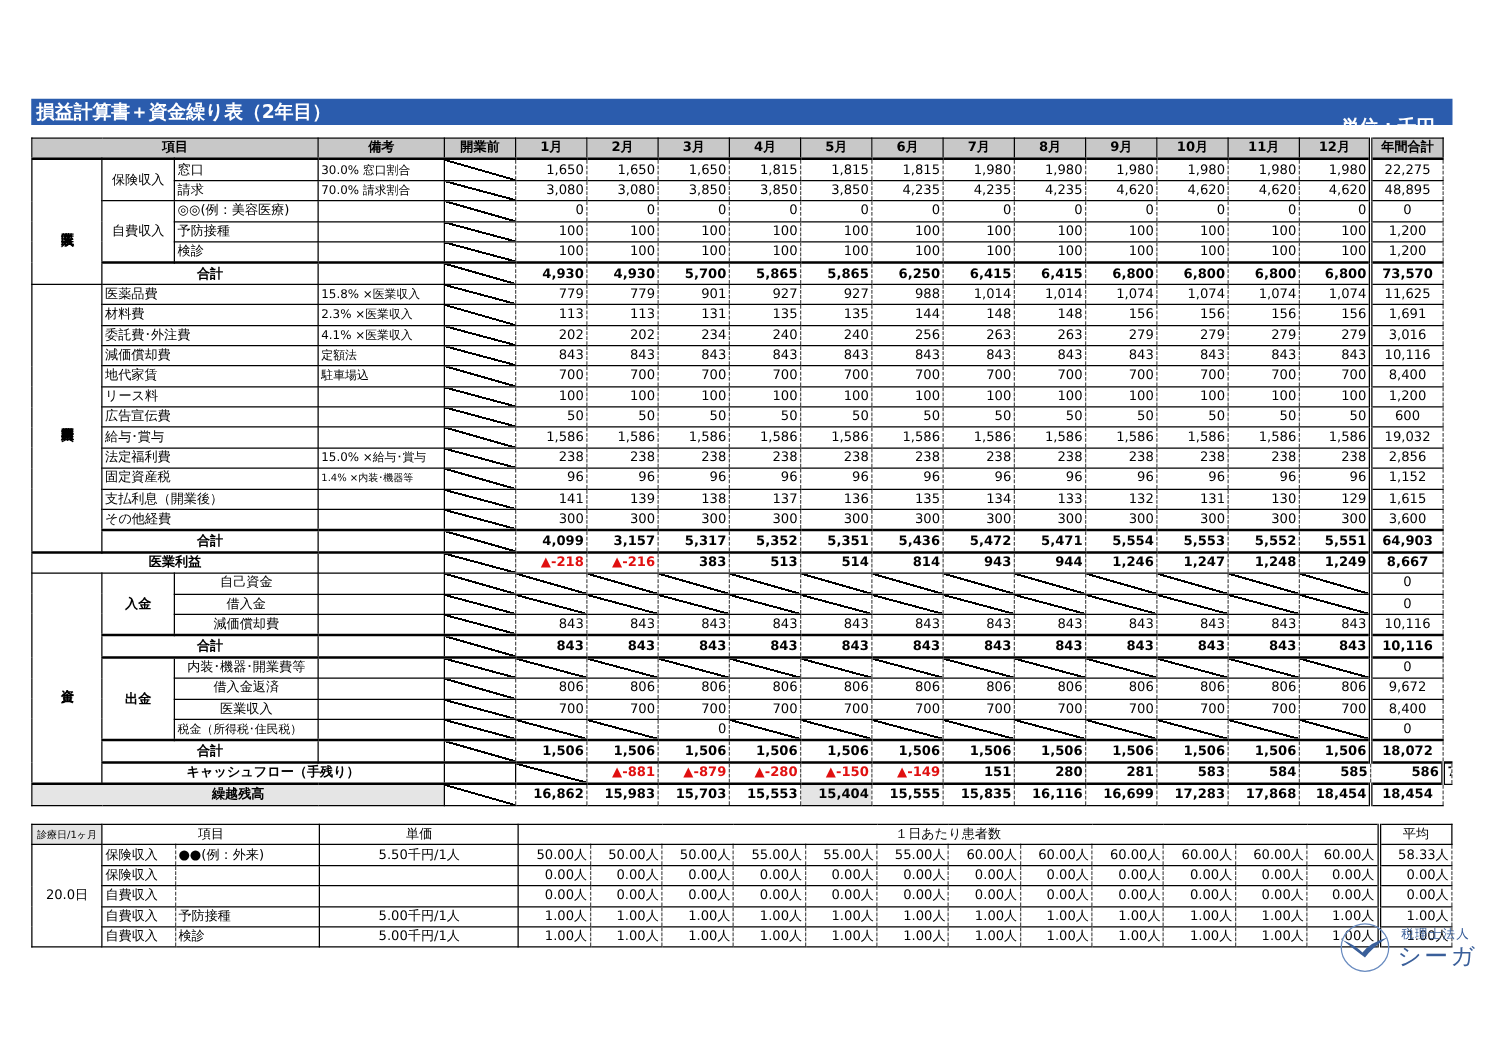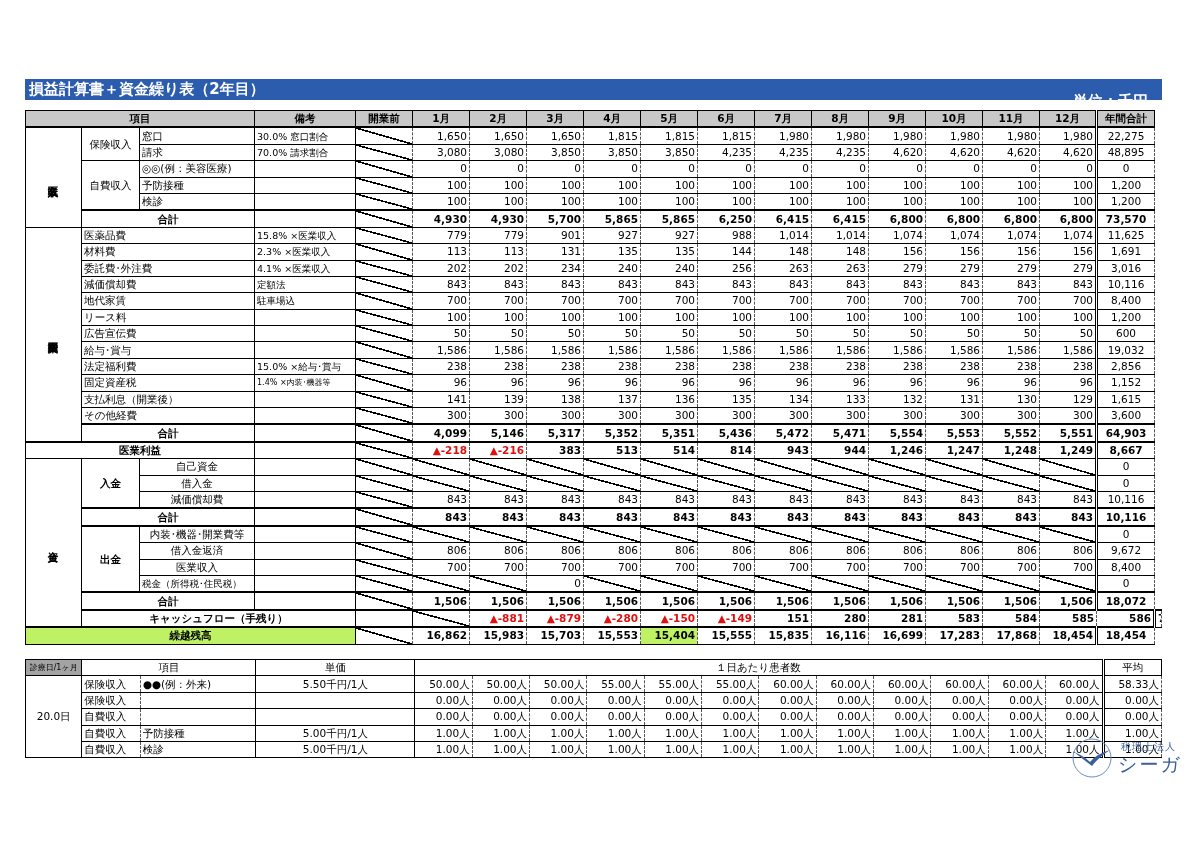--- a/index.html
+++ b/index.html
@@ -13,21 +13,21 @@
   .num{text-align:right;border-left:1px dashed #555;border-right:1px dashed #555;}
   .b{font-weight:bold;}
   .neg{color:#e01010;font-weight:bold;}
   .ctr{text-align:center;}
   .vert{text-align:center;font-weight:bold;vertical-align:middle;line-height:18px;white-space:normal;}
   .slash{position:relative;border-left:1px dashed #555;border-right:1px dashed #555;}
   .slash::after{content:"";position:absolute;left:0;top:0;right:0;bottom:0;
     background:linear-gradient(to top right, transparent calc(50% - 0.8px), #000 calc(50% - 0.8px), #000 calc(50% + 0.8px), transparent calc(50% + 0.8px));}
   .tot td{border-top:2px solid #000;}
   .annual{border-left:3px double #000 !important;text-align:center;}
-  .yellow{background:#bef264;}
+  .yellow{background:#e5e5e5;}
   .note{font-size:9.5px;}
   .note-s{font-size:8px;}
   .logo{position:absolute;left:1070px;top:734px;width:130px;height:50px;}
   .logo .small{position:absolute;left:51px;top:6px;font-size:10px;color:#3a5f9a;letter-spacing:1px;}
   .logo .big{position:absolute;left:48px;top:18px;font-size:19px;color:#3a5f9a;letter-spacing:2px;}
   .pt td{border:1px solid #000;}
   .pt .d{border-left:1px dashed #555;border-right:1px dashed #555;text-align:right;}
 </style>
 </head>
 <body>
@@ -405,21 +405,21 @@
         <td class="num">300</td>
         <td class="num">300</td>
         <td class="num">300</td>
         <td class="num annual">3,600</td>
       </tr>
       <tr class="tot">
         <td colspan="2" class="ctr b">合計</td>
         <td></td>
         <td class="slash"></td>
         <td class="num b">4,099</td>
-        <td class="num b">5,146</td>
+        <td class="num b">3,157</td>
         <td class="num b">5,317</td>
         <td class="num b">5,352</td>
         <td class="num b">5,351</td>
         <td class="num b">5,436</td>
         <td class="num b">5,472</td>
         <td class="num b">5,471</td>
         <td class="num b">5,554</td>
         <td class="num b">5,553</td>
         <td class="num b">5,552</td>
         <td class="num b">5,551</td>
@@ -661,21 +661,21 @@
     <col style="width:57px">
       <col style="width:57px">
       <col style="width:57px">
       <col style="width:57px">
       <col style="width:57px">
       <col style="width:57px">
     <col style="width:58px">
   </colgroup>
   <tbody id="ptb">
       <tr>
-        <td class="ctr" style="font-size:8px;background:#a3a3a3">診療日/1ヶ月</td>
+        <td class="ctr" style="font-size:8px;background:#e5e5e5">診療日/1ヶ月</td>
         <td colspan="2" class="ctr">項目</td>
         <td class="ctr">単価</td>
         <td colspan="12" class="ctr">１日あたり患者数</td>
         <td class="ctr annual">平均</td>
       </tr>
       <tr class="tot">
         <td rowspan="5" class="ctr">20.0日</td>
         <td style="border-right:1px dashed #555">保険収入</td>
         <td style="border-left:1px dashed #555">●●(例：外来)</td>
         <td class="ctr">5.50千円/1人</td>

